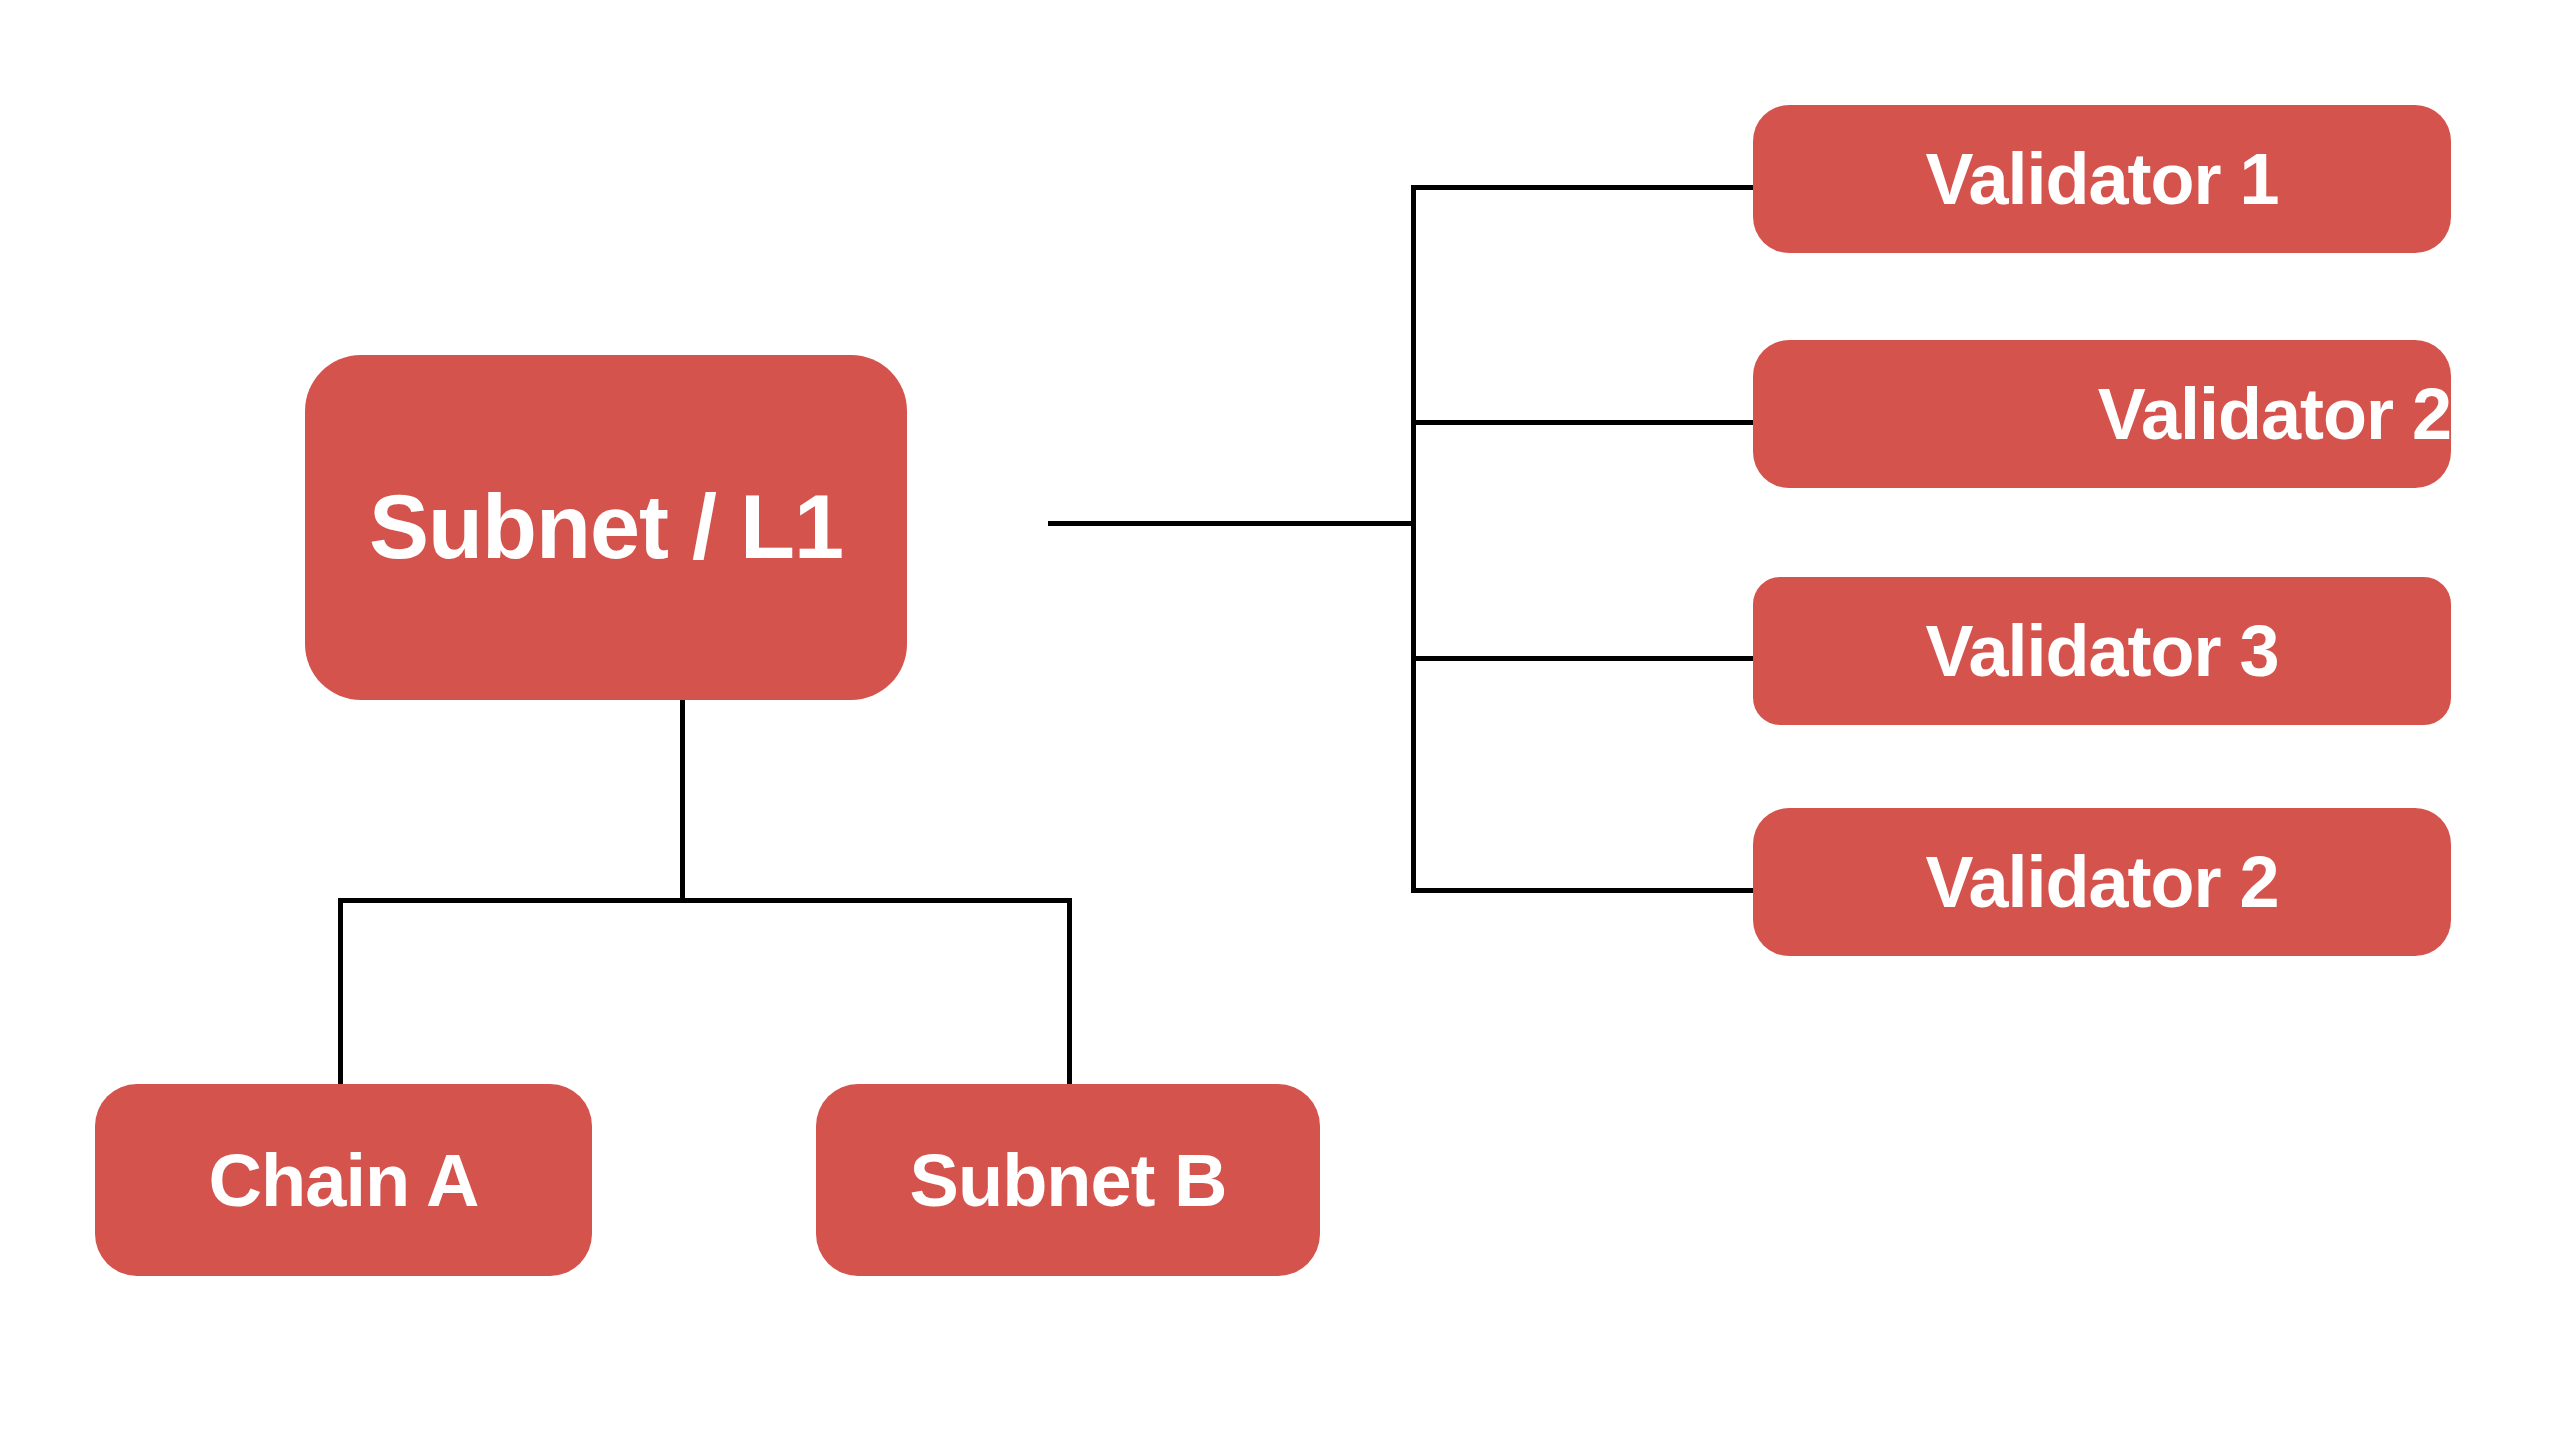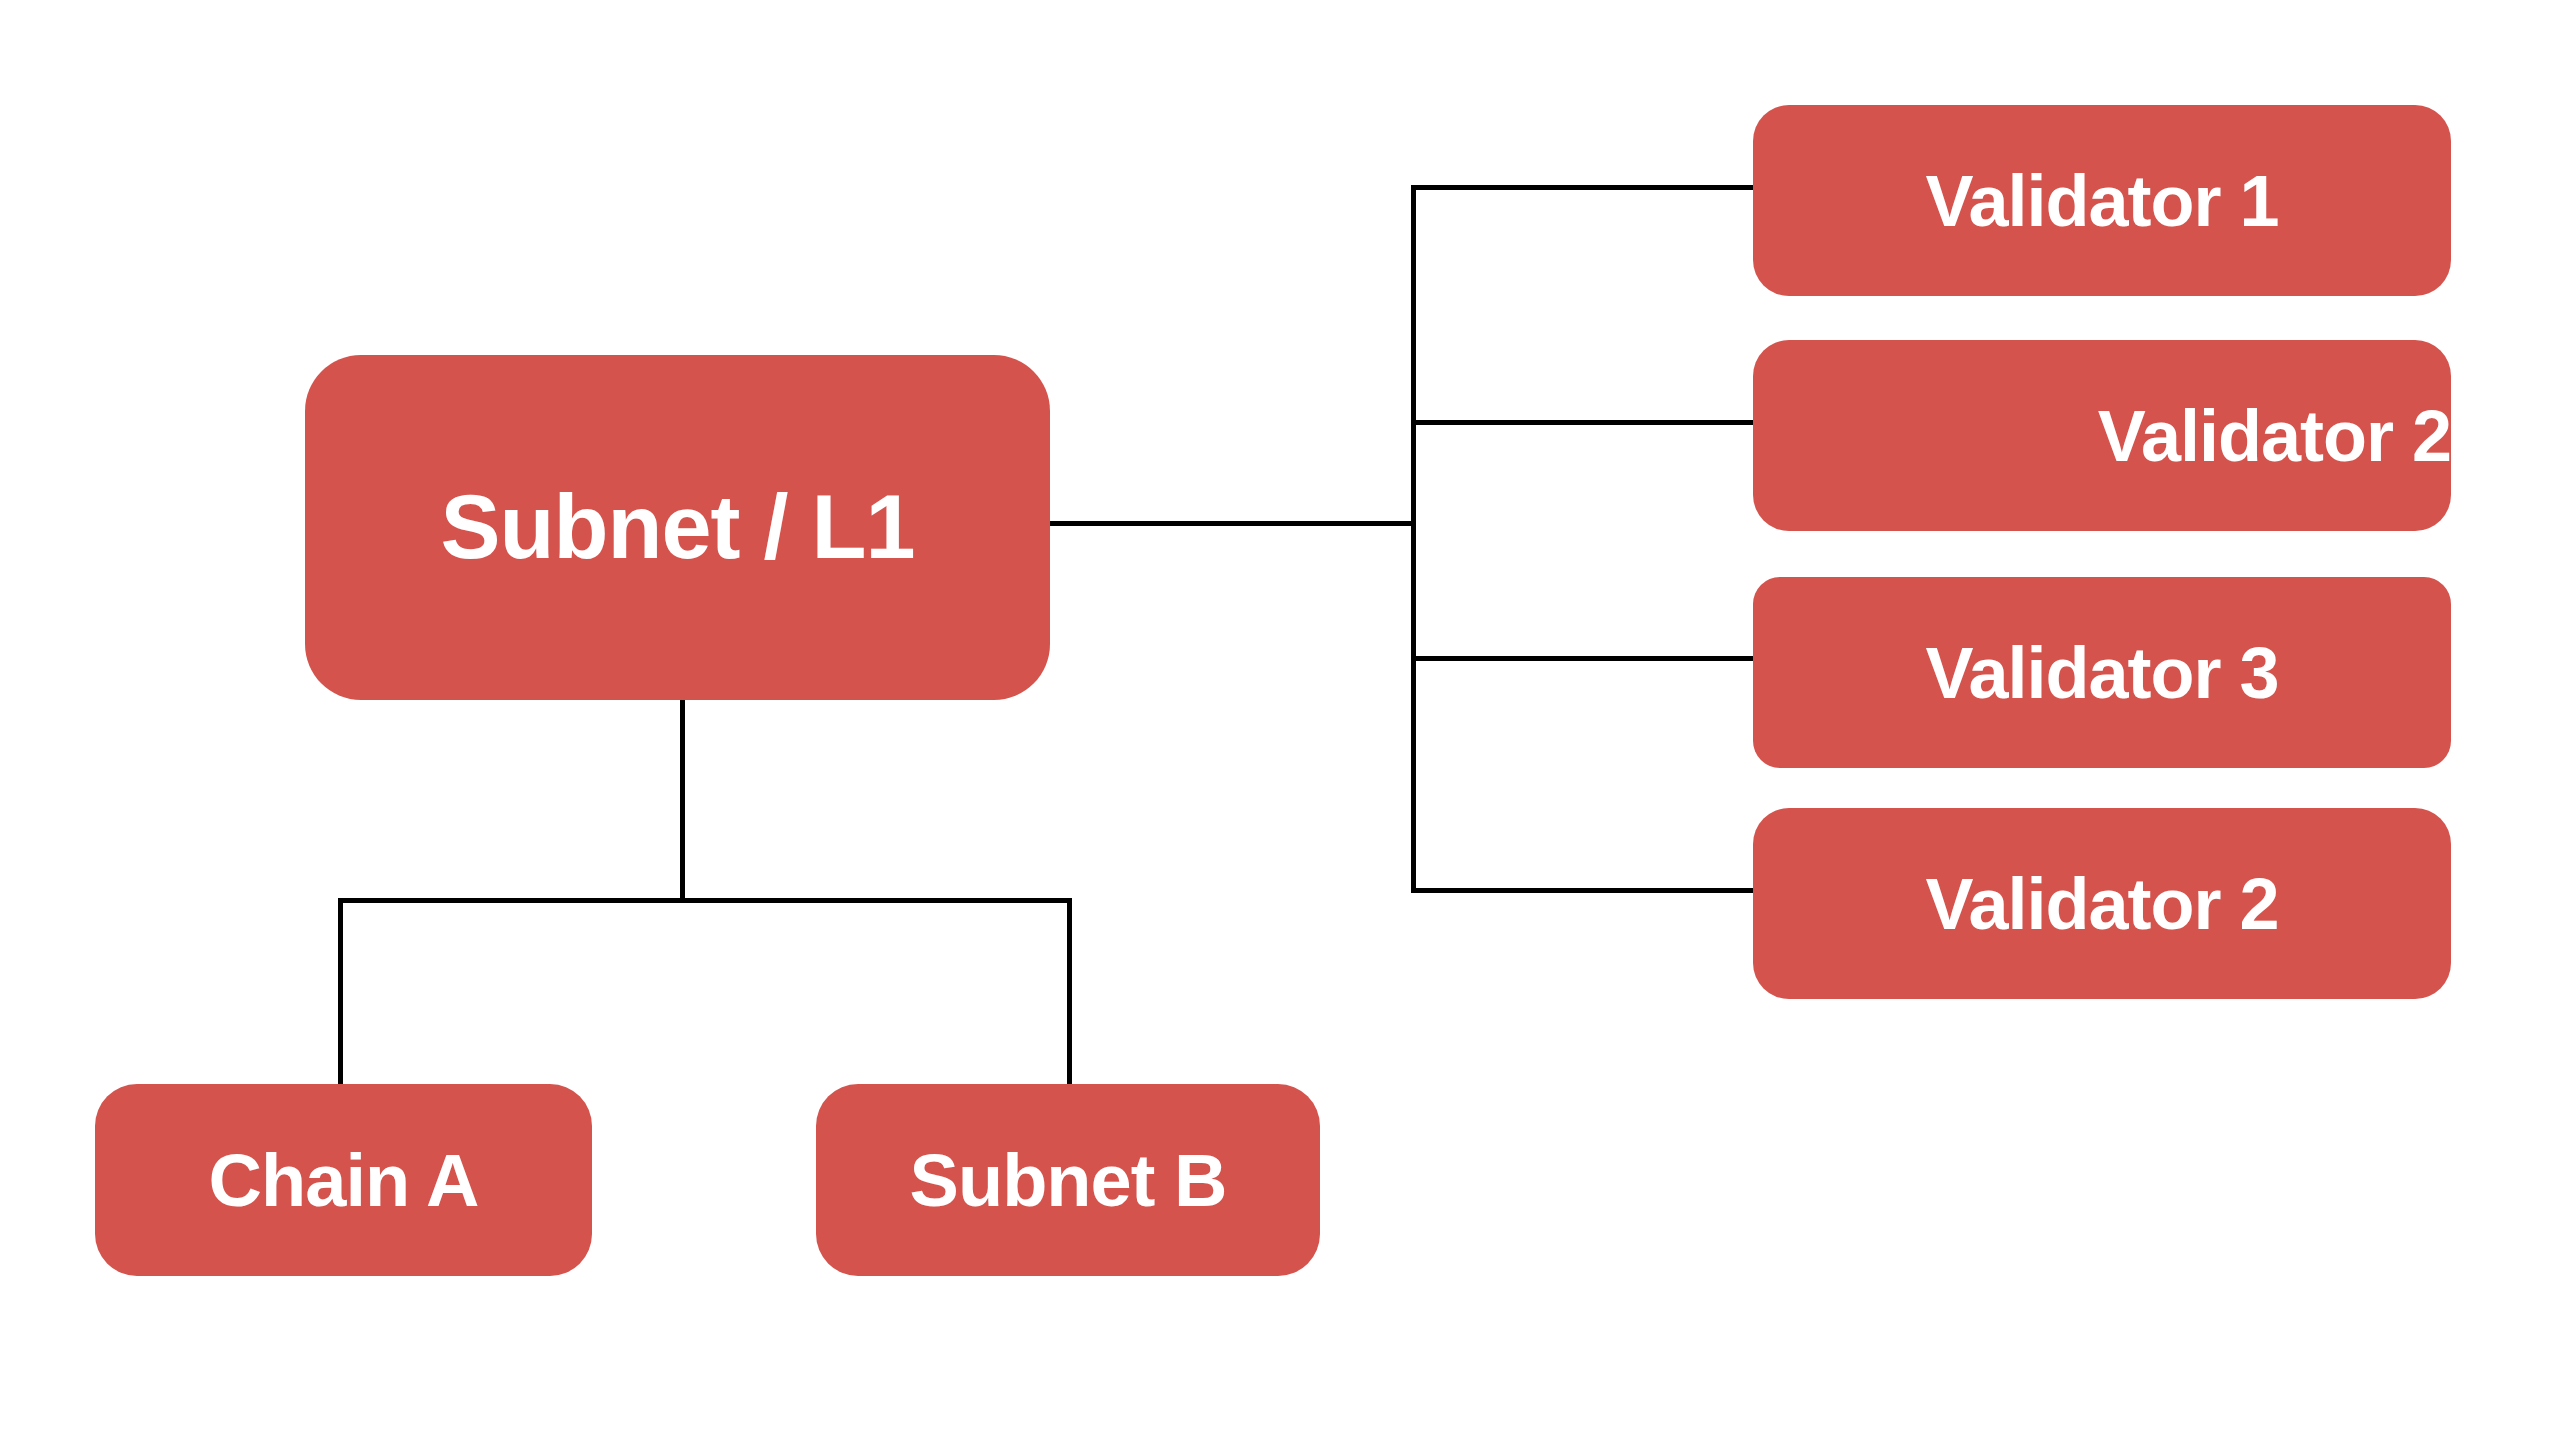--- a/index.html
+++ b/index.html
@@ -27,27 +27,27 @@
     color: var(--node-text, #ffffff);
     display: flex;
     align-items: center;
     justify-content: center;
     font-weight: 700;
     letter-spacing: -1px;
     text-align: center;
   }
   .node.subnet {
     left: 305px; top: 355px;
-    width: 745px; height: 345px;
+    width: 602px; height: 345px;
     border-radius: 56px;
     font-size: 90px;
   }
   .node.validator {
     left: 1753px;
-    width: 698px; height: 191px;
+    width: 698px; height: 148px;
     border-radius: 36px;
     font-size: 72px;
   }
   .node.validator-1 { top: 105px; }
   .node.validator-2 { top: 340px; justify-content: flex-end; }
   .node.validator-3 { top: 577px; border-radius: 27px; }
   .node.validator-4 { top: 808px; }
   .node.chain {
     top: 1084px;
     height: 192px;

